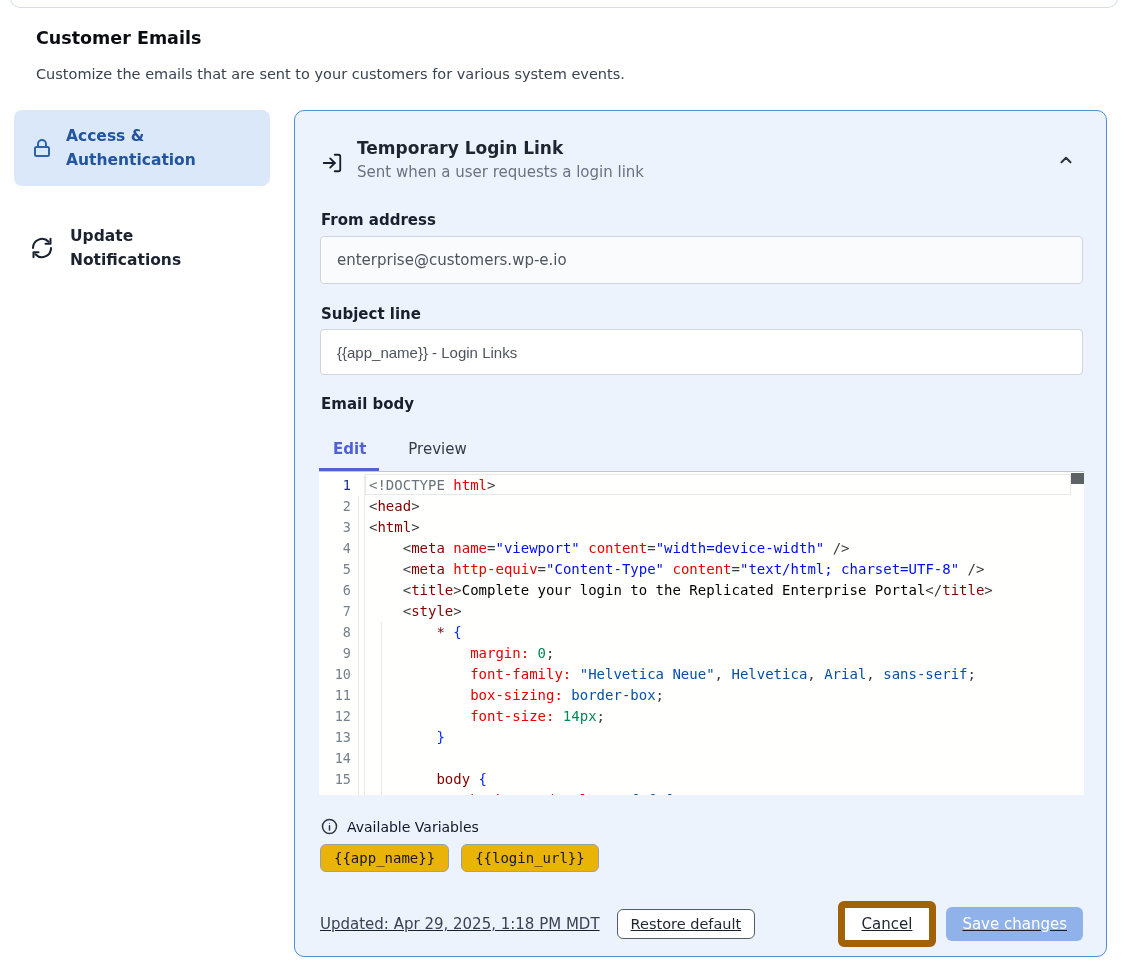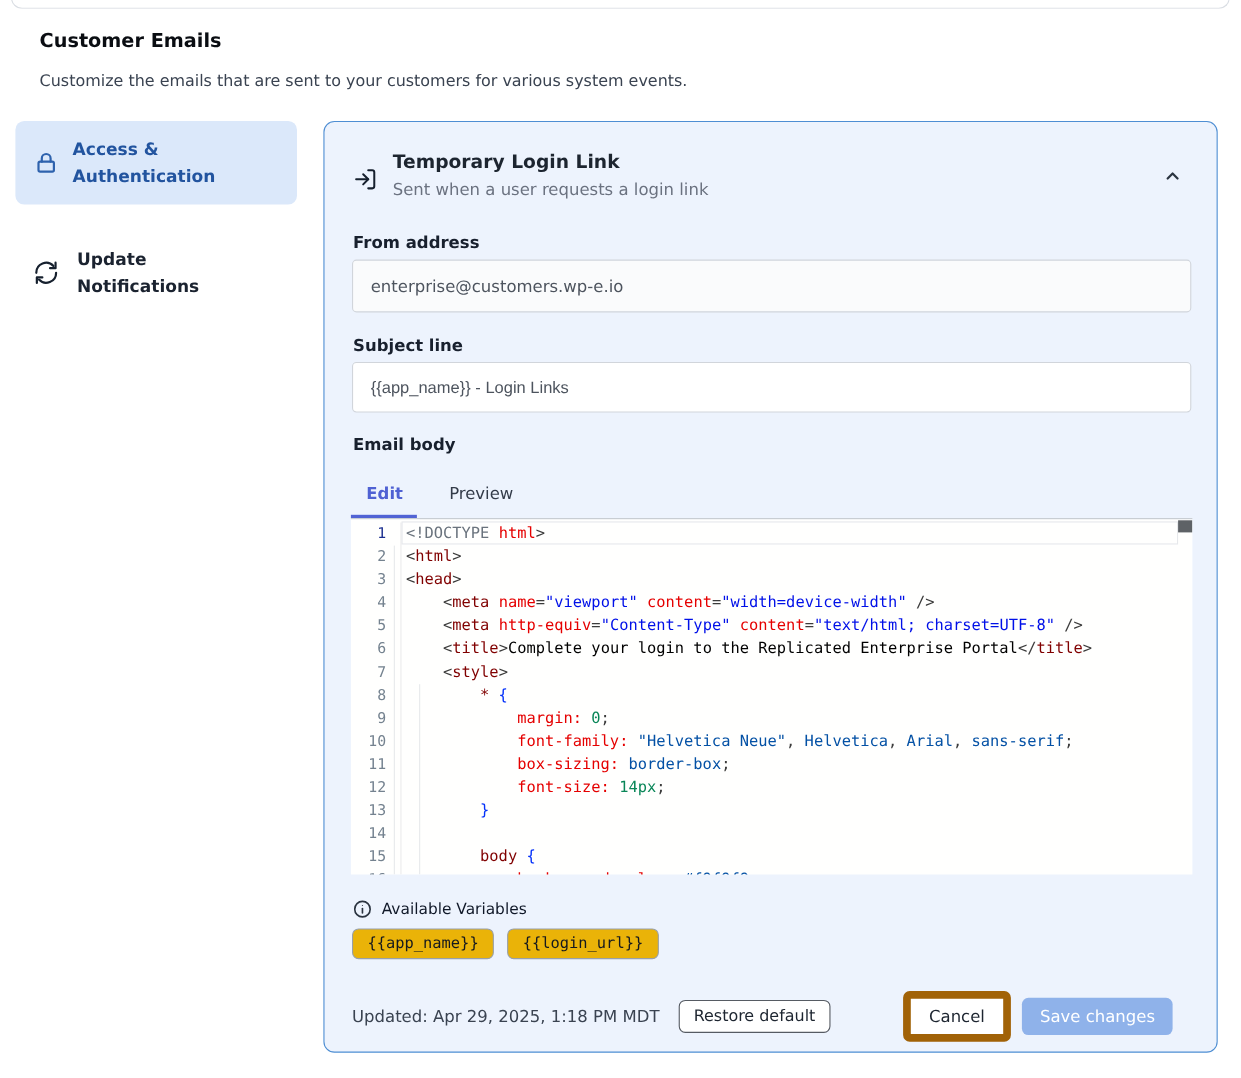--- a/index.html
+++ b/index.html
@@ -75,21 +75,21 @@
   .tk-brc { color: #0431fa; }
 
   
   .avail-row { position: absolute; left: 26px; top: 707px; display: flex; align-items: center; gap: 9px;
     font-size: 14px; color: #101828; font-weight: 500; }
   .chips { position: absolute; left: 25px; top: 733px; display: flex; gap: 12px; }
   .chip { background: #eab308; border: 1px solid #98a0aa; border-radius: 6px; padding: 5px 13px;
     font-family: "DejaVu Sans Mono", "Liberation Mono", monospace; font-size: 14px; color: #15191f; cursor: pointer; }
 
   
-  .footer { position: absolute; left: 25px; right: 40px; top: 790px; display: flex; align-items: center; }
+  .footer { position: absolute; left: 25px; right: 23px; top: 790px; display: flex; align-items: center; text-decoration: underline; }
   .updated { font-size: 15px; color: #3a4351; }
   .btn { font-family: inherit; cursor: pointer; border-radius: 6px; background: #fff; }
   .btn-restore { margin-left: 17px; font-size: 14.5px; color: #1d2530; padding: 6px 13px; border: 1px solid #565b63; }
   .spacer { flex: 1; }
   .btn-cancel { font-size: 15px; color: #1d2530; padding: 7px 17px; border: 7px solid #a16207; }
   .btn-save { margin-left: 10px; font-size: 15px; color: #ffffff; padding: 8px 16px; border: none; background: #8fb2ea; }
 </style>
 </head>
 <body>
 
@@ -164,22 +164,22 @@
         <div class="ln-num">10</div>
         <div class="ln-num">11</div>
         <div class="ln-num">12</div>
         <div class="ln-num">13</div>
         <div class="ln-num">14</div>
         <div class="ln-num">15</div>
         <div class="ln-num">16</div>
       </div>
     <div class="code">
         <div class="code-line"><span class="tk-gry">&lt;!DOCTYPE </span><span class="tk-red">html</span><span class="tk-pun">&gt;</span></div>
+        <div class="code-line"><span class="tk-pun">&lt;</span><span class="tk-tag">head</span><span class="tk-pun">&gt;</span></div>
         <div class="code-line"><span class="tk-pun">&lt;</span><span class="tk-tag">html</span><span class="tk-pun">&gt;</span></div>
-        <div class="code-line"><span class="tk-pun">&lt;</span><span class="tk-tag">head</span><span class="tk-pun">&gt;</span></div>
         <div class="code-line"><span class="tk-pun">    &lt;</span><span class="tk-tag">meta</span><span class="tk-pun"> </span><span class="tk-red">name</span><span class="tk-pun">=</span><span class="tk-val">"viewport"</span><span class="tk-pun"> </span><span class="tk-red">content</span><span class="tk-pun">=</span><span class="tk-val">"width=device-width"</span><span class="tk-pun"> /&gt;</span></div>
         <div class="code-line"><span class="tk-pun">    &lt;</span><span class="tk-tag">meta</span><span class="tk-pun"> </span><span class="tk-red">http-equiv</span><span class="tk-pun">=</span><span class="tk-val">"Content-Type"</span><span class="tk-pun"> </span><span class="tk-red">content</span><span class="tk-pun">=</span><span class="tk-val">"text/html; charset=UTF-8"</span><span class="tk-pun"> /&gt;</span></div>
         <div class="code-line"><span class="tk-pun">    &lt;</span><span class="tk-tag">title</span><span class="tk-pun">&gt;</span><span class="tk-txt">Complete your login to the Replicated Enterprise Portal</span><span class="tk-pun">&lt;/</span><span class="tk-tag">title</span><span class="tk-pun">&gt;</span></div>
         <div class="code-line"><span class="tk-pun">    &lt;</span><span class="tk-tag">style</span><span class="tk-pun">&gt;</span></div>
         <div class="code-line"><span class="tk-tag">        *</span><span class="tk-brc"> {</span></div>
         <div class="code-line"><span class="tk-red">            margin:</span><span class="tk-num"> 0</span><span class="tk-pun">;</span></div>
         <div class="code-line"><span class="tk-red">            font-family:</span><span class="tk-css"> "Helvetica Neue"</span><span class="tk-pun">,</span><span class="tk-css"> Helvetica</span><span class="tk-pun">,</span><span class="tk-css"> Arial</span><span class="tk-pun">,</span><span class="tk-css"> sans-serif</span><span class="tk-pun">;</span></div>
         <div class="code-line"><span class="tk-red">            box-sizing:</span><span class="tk-css"> border-box</span><span class="tk-pun">;</span></div>
         <div class="code-line"><span class="tk-red">            font-size:</span><span class="tk-num"> 14px</span><span class="tk-pun">;</span></div>
         <div class="code-line"><span class="tk-brc">        }</span></div>

